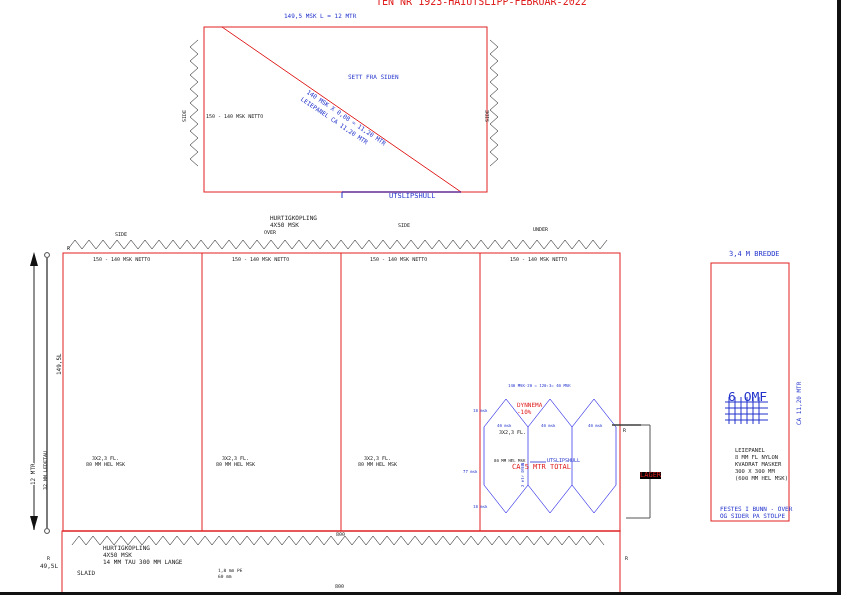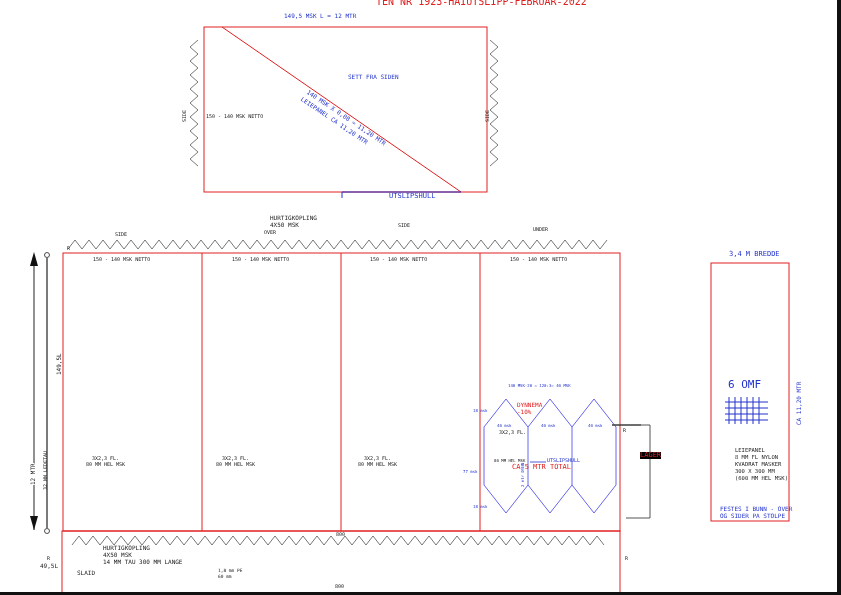--- a/index.html
+++ b/index.html
@@ -111,24 +111,24 @@
 <div class="t b" style="left:541px; top:424px; font-size:4px;">40 msk</div>
 <div class="t b" style="left:588px; top:424px; font-size:4px;">40 msk</div>
 <div class="t k" style="left:499px; top:430px; font-size:5px;">3X2,3 FL.</div>
 <div class="t k" style="left:494px; top:459px; font-size:4px;">80 MM HEL MSK</div>
 <div class="t r" style="left:512px; top:464px; font-size:7px;">CA 5 MTR TOTAL</div>
 <div class="t b" style="left:547px; top:458px; font-size:5px;">UTSLIPSHULL</div>
 <div class="t b" style="left:463px; top:470px; font-size:4px;">77 msk</div>
 <div class="t b" style="left:473px; top:505px; font-size:4px;">18 msk</div>
 <div class="t b rot" style="left:521px; top:487px; font-size:4px; transform: rotate(-90deg);">2 mtr DYNN</div>
 <div class="t k" style="left:623px; top:428px; font-size:5px;">R</div>
-<div class="t r" style="left:640px; top:452px; font-size:7px; background:#000000;">LAGER</div>
+<div class="t r" style="left:640px; top:472px; font-size:7px; background:#000000;">LAGER</div>
 
 <div class="t b" style="left:729px; top:251px; font-size:7px;">3,4 M BREDDE</div>
-<div class="t b" style="left:728px; top:379px; font-size:11px;">6 OMF</div>
+<div class="t b" style="left:728px; top:390px; font-size:13px;">6 OMF</div>
 <div class="t b rot" style="left:796px; top:425px; font-size:6px; transform: rotate(-90deg);">CA 11,20 MTR</div>
 <div class="t k" style="left:735px; top:448px; font-size:5.5px;">LEIEPANEL</div>
 <div class="t k" style="left:735px; top:455px; font-size:5.5px;">8 MM FL NYLON</div>
 <div class="t k" style="left:735px; top:462px; font-size:5.5px;">KVADRAT MASKER</div>
 <div class="t k" style="left:735px; top:469px; font-size:5.5px;">300 X 300 MM</div>
 <div class="t k" style="left:735px; top:476px; font-size:5.5px;">(600 MM HEL MSK)</div>
 <div class="t b" style="left:720px; top:506px; font-size:6px;">FESTES I BUNN - OVER</div>
 <div class="t b" style="left:720px; top:513px; font-size:6px;">OG SIDER PA STOLPE</div>
 
 <div class="t k" style="left:103px; top:545px; font-size:6px;">HURTIGKOPLING</div>

